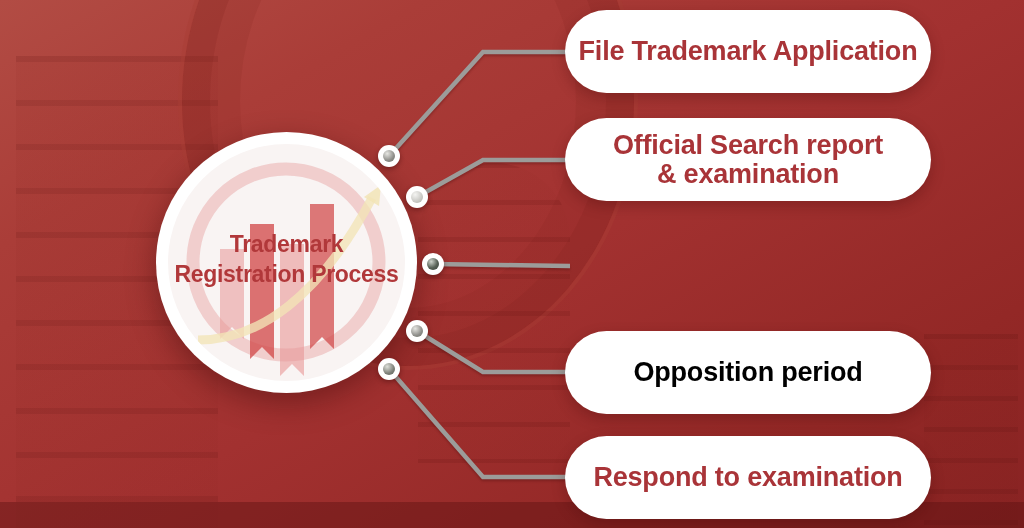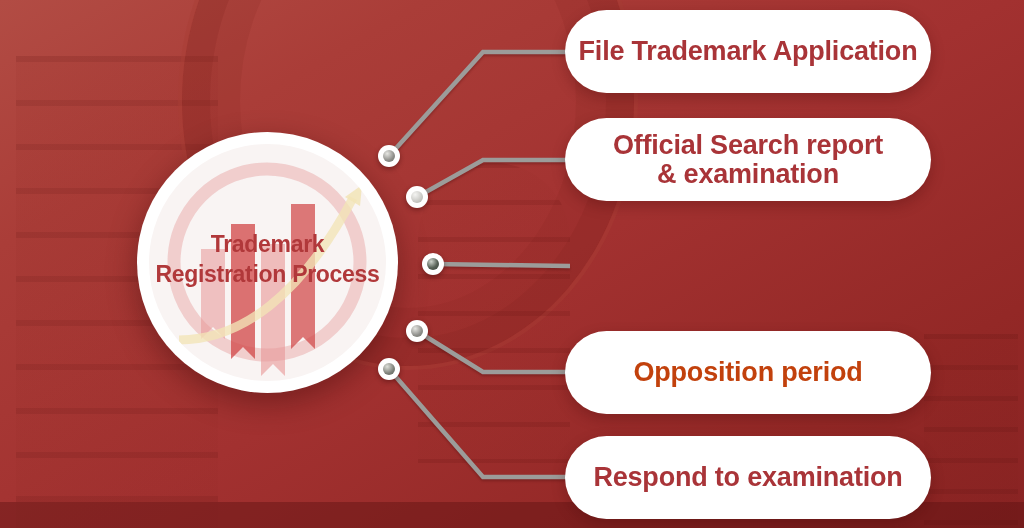--- a/index.html
+++ b/index.html
@@ -19,21 +19,21 @@
   .bldg-right-cyl{position:absolute; left:418px; top:163px; width:152px; height:300px;
     border-radius:76px 76px 0 0;
     background:repeating-linear-gradient(180deg, rgba(116,26,23,.42) 0 5px, rgba(150,45,40,.20) 5px 37px);
     opacity:.6;}
   .bldg-bottom-right{position:absolute; left:924px; top:334px; width:94px; height:194px;
     background:repeating-linear-gradient(180deg, rgba(104,22,19,.46) 0 5px, rgba(132,33,29,.24) 5px 31px);
     opacity:.55;}
   .bldg-skyline{position:absolute; left:0; bottom:0; width:100%; height:26px; background:rgba(88,16,14,.40);}
 
   
-  .circle{position:absolute; left:137px; top:132px; width:261px; height:261px; border-radius:50%;
+  .circle{position:absolute; left:156px; top:132px; width:261px; height:261px; border-radius:50%;
     background:#ffffff; box-shadow:0 10px 30px rgba(58,8,8,.42); z-index:2;}
   .circle-inner{position:absolute; left:12px; top:12px; width:237px; height:237px; border-radius:50%;
     background:#f9f4f3; overflow:hidden;}
   .wm-svg{position:absolute; left:0; top:0;}
   .circle-title{position:absolute; left:0; top:50%; width:100%; transform:translateY(-56%);
     text-align:center; font-weight:700; font-size:23px; line-height:30px;
     white-space:pre-line; letter-spacing:-0.3px; z-index:3;}
 
   
   .wires{position:absolute; inset:0; z-index:3; pointer-events:none;
@@ -100,19 +100,19 @@
   <div class="node n5" style="left:378px; top:358px;"></div>
 
   <div class="pill" style="top:10px;">
     <span class="pill-label" style="color:#a93438;">File Trademark Application</span>
   </div>
   <div class="pill" style="top:118px;">
     <span class="pill-label" style="color:#a93438;">Official Search report
 &amp; examination</span>
   </div>
   <div class="pill" style="top:331px;">
-    <span class="pill-label" style="color:#c2410c;">Opposition period</span>
+    <span class="pill-label" style="color:#000000;">Opposition period</span>
   </div>
   <div class="pill" style="top:436px;">
     <span class="pill-label" style="color:#a93438;">Respond to examination</span>
   </div>
 
 </div>
 
 </body></html>

